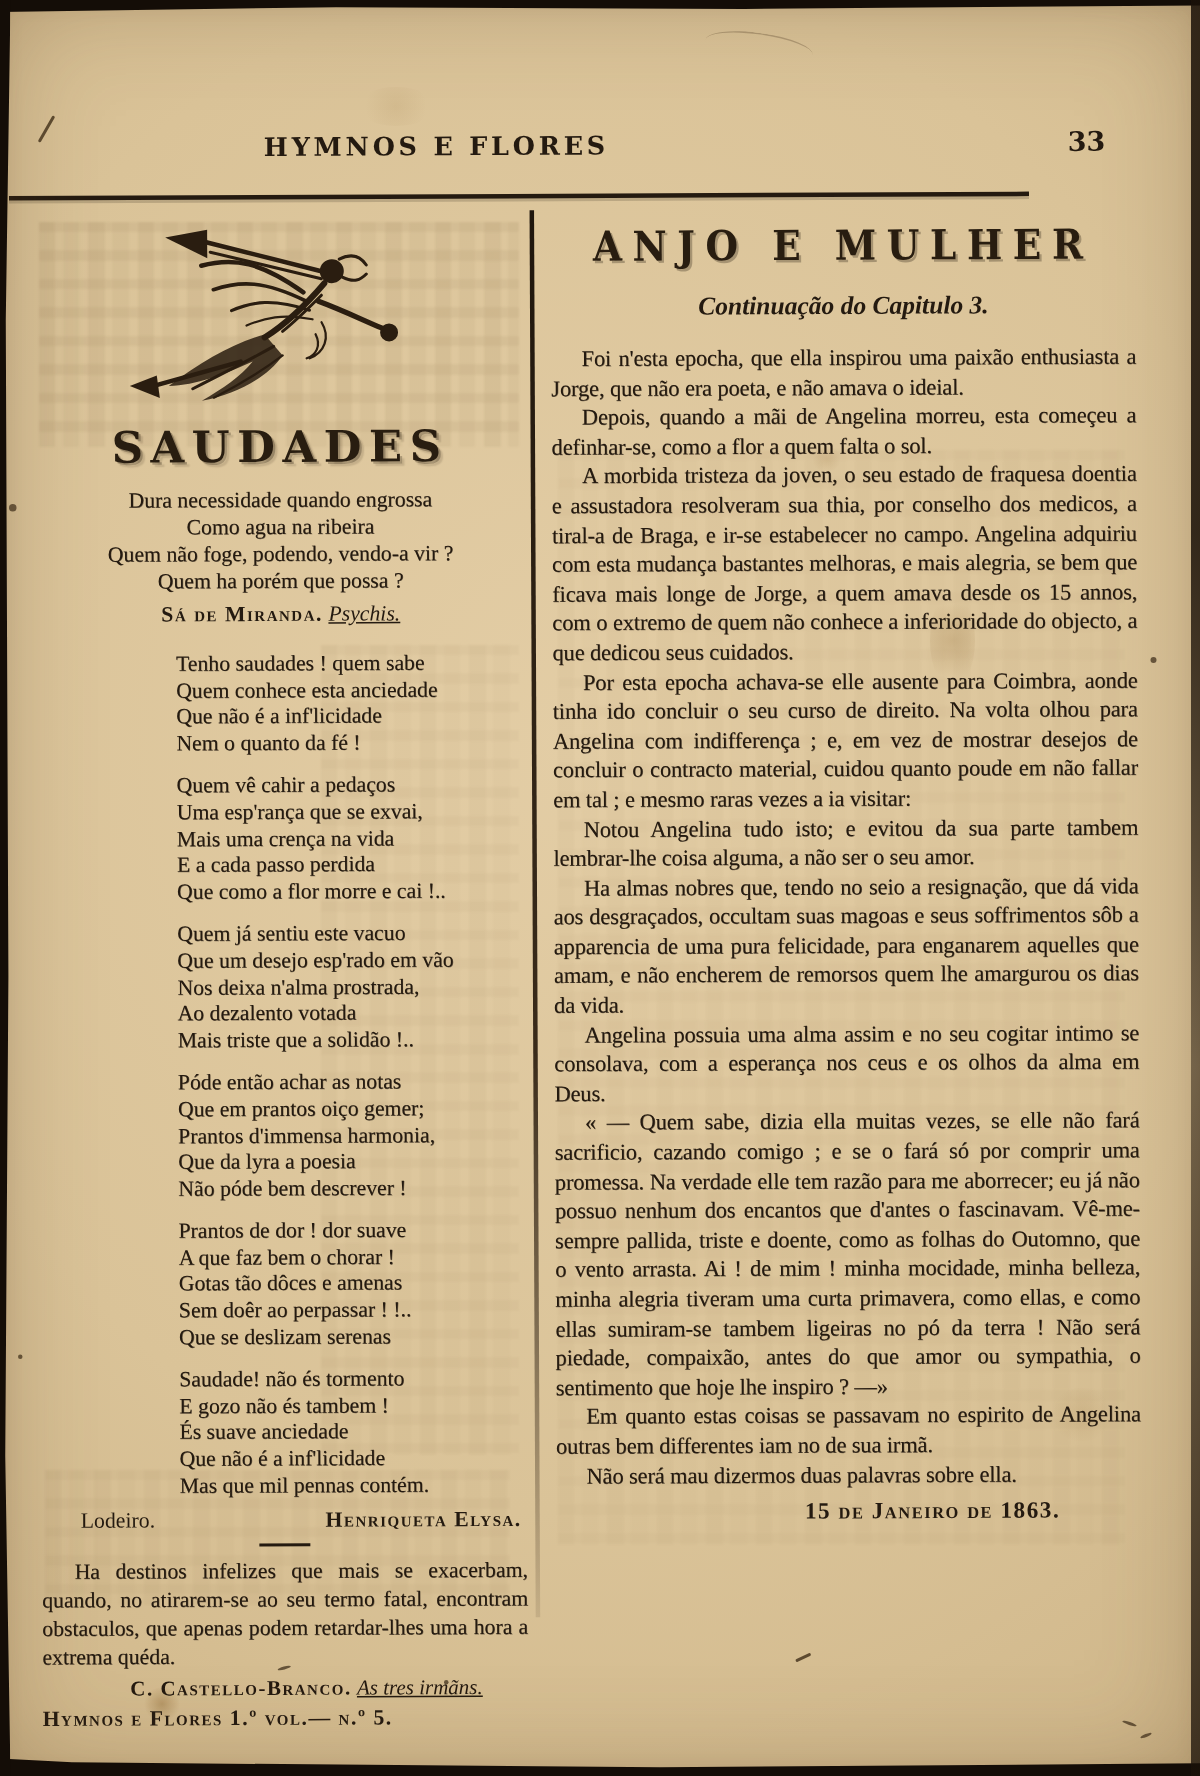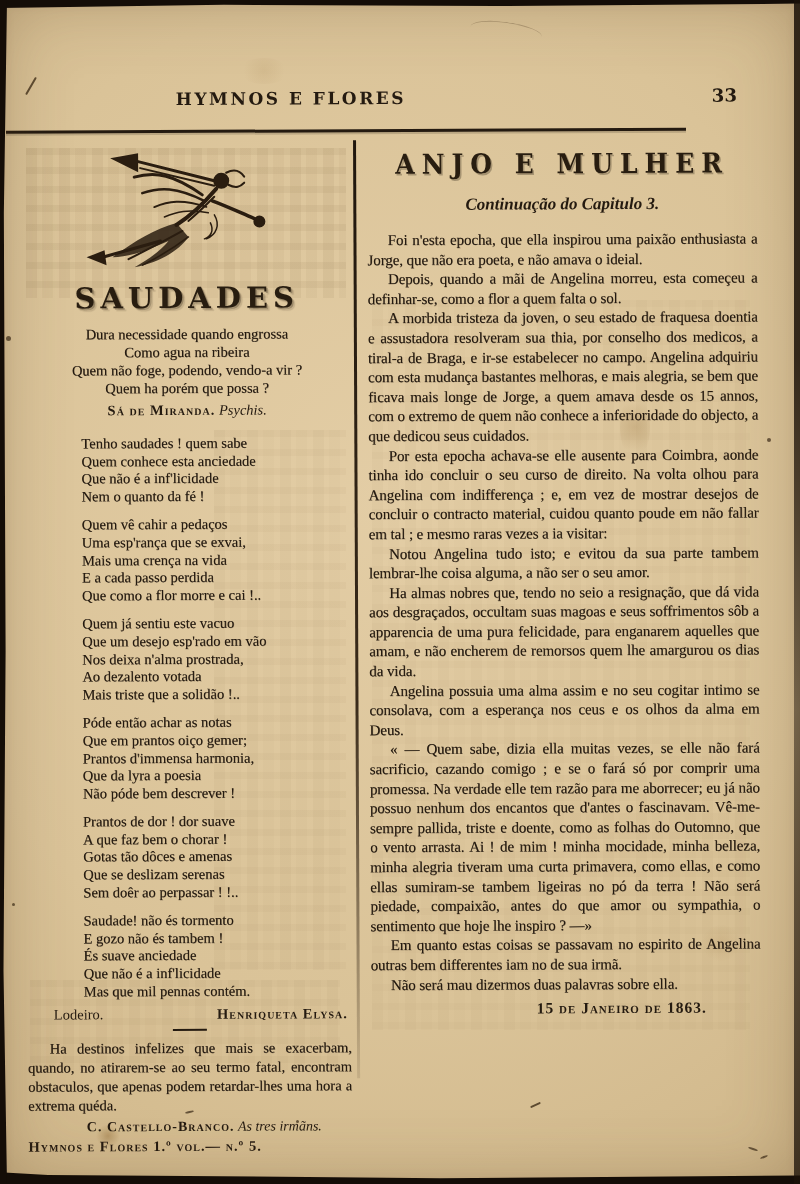--- a/index.html
+++ b/index.html
@@ -61,25 +61,25 @@
   .engraving-wrap{width:244px;height:132px;margin:2px auto 4px;}
   .display-title{font-family:"DejaVu Serif",serif;font-weight:bold;text-align:center;color:#281d10;}
   .title-saudades{font-size:29px;letter-spacing:5px;margin:0 0 10px;
     text-shadow:1.5px 1.5px 0 rgba(40,29,16,.28), 3px 3px 1px rgba(40,29,16,.14);}
   .title-anjo{font-size:25px;letter-spacing:7px;margin:4px 0 16px;transform:scale(1,1.1);
     text-shadow:1.5px 1.5px 0 rgba(40,29,16,.3);}
 
   .epi{text-align:center;font-size:14.5px;line-height:18px;}
   .epi-attr{text-align:center;margin:5px 0 16px;font-size:14.5px;}
   .sc{font-variant:small-caps;font-weight:bold;letter-spacing:1px;}
-  .it{font-style:italic;}
+  .it{font-style:italic;text-decoration:underline;}
 
   .stanza{margin:0 0 11px 56px;font-size:14.5px;line-height:17.6px;}
   .pline{white-space:nowrap;
-    text-shadow:.3px .3px 0 var(--ink-soft);}
+    text-shadow:.3px .3px 0 var(--ink-soft);margin-left:36px;}
   .epi div, .col-right p, .prose-left p{text-shadow:.3px .3px 0 var(--ink-soft);}
 
   .signature-row{display:flex;justify-content:space-between;align-items:baseline;
     padding:2px 4px 0 26px;font-size:14.5px;}
   .dash-divider{width:34px;margin:6px auto 8px;border-top:2px solid var(--ink);}
   .prose-left{font-size:14.5px;line-height:19px;text-align:justify;}
   .prose-left p{margin:0;text-indent:1.5em;}
   .note-attr{text-align:center;font-size:14px;margin-top:4px;padding-left:28px;white-space:nowrap;}
   .left-footer{font-size:14.5px;margin-top:3px;}
 
@@ -195,22 +195,22 @@
         <div class="pline">Póde então achar as notas</div>
         <div class="pline">Que em prantos oiço gemer;</div>
         <div class="pline">Prantos d'immensa harmonia,</div>
         <div class="pline">Que da lyra a poesia</div>
         <div class="pline">Não póde bem descrever !</div>
       </div>
       <div class="stanza">
         <div class="pline">Prantos de dor ! dor suave</div>
         <div class="pline">A que faz bem o chorar !</div>
         <div class="pline">Gotas tão dôces e amenas</div>
+        <div class="pline">Sem doêr ao perpassar ! !..</div>
         <div class="pline">Que se deslizam serenas</div>
-        <div class="pline">Sem doêr ao perpassar ! !..</div>
       </div>
       <div class="stanza" style="margin-bottom:4px;">
         <div class="pline">Saudade! não és tormento</div>
         <div class="pline">E gozo não és tambem !</div>
         <div class="pline">És suave anciedade</div>
         <div class="pline">Que não é a inf'licidade</div>
         <div class="pline">Mas que mil pennas contém.</div>
       </div>
 
       <div class="signature-row">

